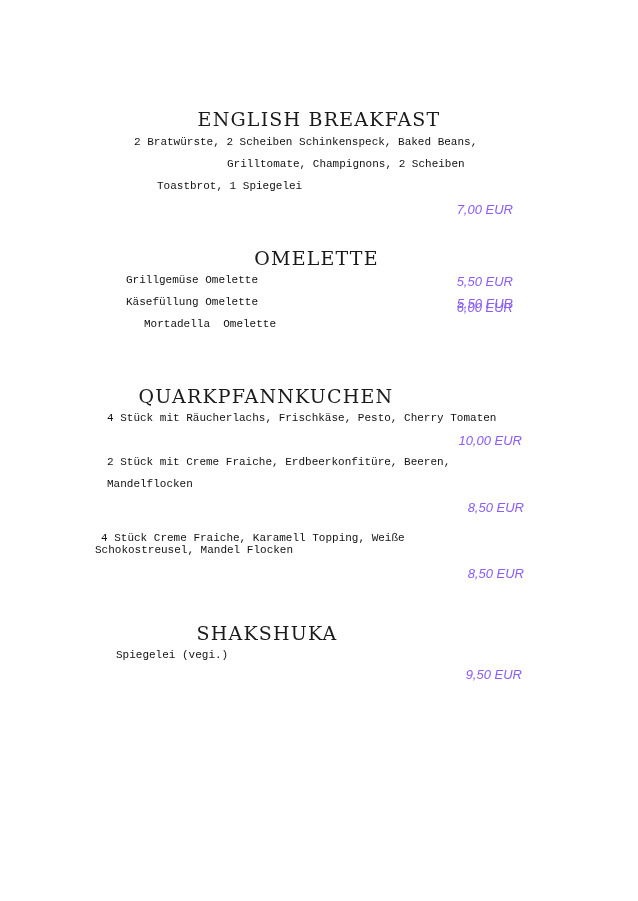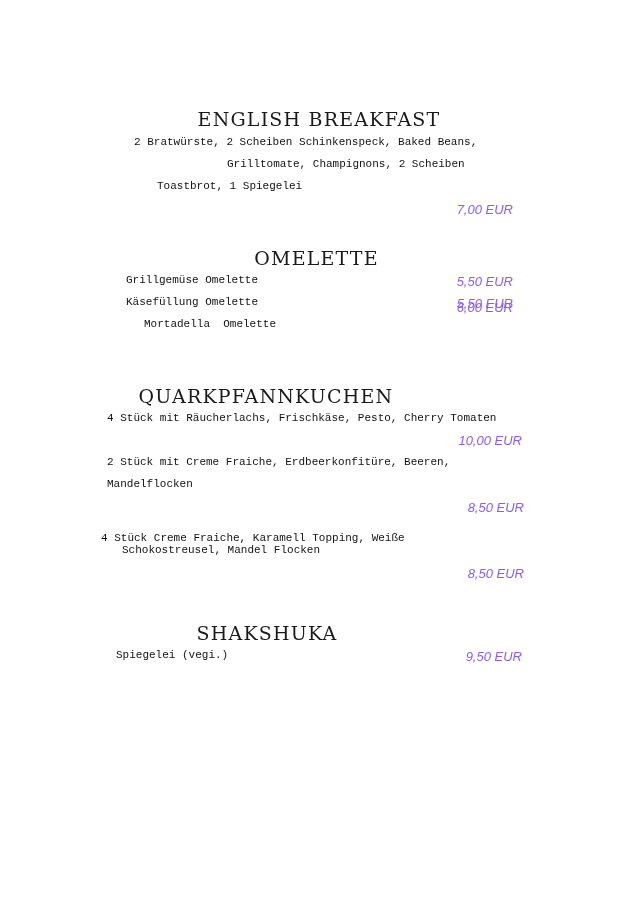--- a/index.html
+++ b/index.html
@@ -27,18 +27,18 @@
 <div class="abs body-text" style="left:126px;top:318px;white-space:pre;margin-left:18px;">Mortadella  Omelette</div>
 <div class="abs price" style="right:125px;top:300px;text-align:right;">6,00 EUR</div>
 
 <div class="abs heading center" style="left:0;width:532px;top:385px;">QUARKPFANNKUCHEN</div>
 <div class="abs body-text" style="left:107px;top:412px;">4 Stück mit Räucherlachs, Frischkäse, Pesto, Cherry Tomaten</div>
 <div class="abs price" style="right:116px;top:433px;">10,00 EUR</div>
 <div class="abs body-text" style="left:107px;top:456px;">2 Stück mit Creme Fraiche, Erdbeerkonfitüre, Beeren,</div>
 <div class="abs body-text" style="left:107px;top:478px;">Mandelflocken</div>
 <div class="abs price" style="right:114px;top:500px;">8,50 EUR</div>
 <div class="abs body-text" style="left:101px;top:522px;margin-top:10px;">4 Stück Creme Fraiche, Karamell Topping, Weiße</div>
-<div class="abs body-text" style="left:122px;top:544px;">Schokostreusel, Mandel Flocken</div>
+<div class="abs body-text" style="left:95px;top:544px;">Schokostreusel, Mandel Flocken</div>
 <div class="abs price" style="right:114px;top:566px;">8,50 EUR</div>
 
 <div class="abs heading center" style="left:0;width:534px;top:622px;">SHAKSHUKA</div>
 <div class="abs body-text" style="left:116px;top:649px;">Spiegelei (vegi.)</div>
-<div class="abs price" style="right:116px;top:649px;text-align:right;">9,50 EUR</div>
+<div class="abs price" style="right:116px;top:667px;text-align:right;">9,50 EUR</div>
 
 </body></html>

